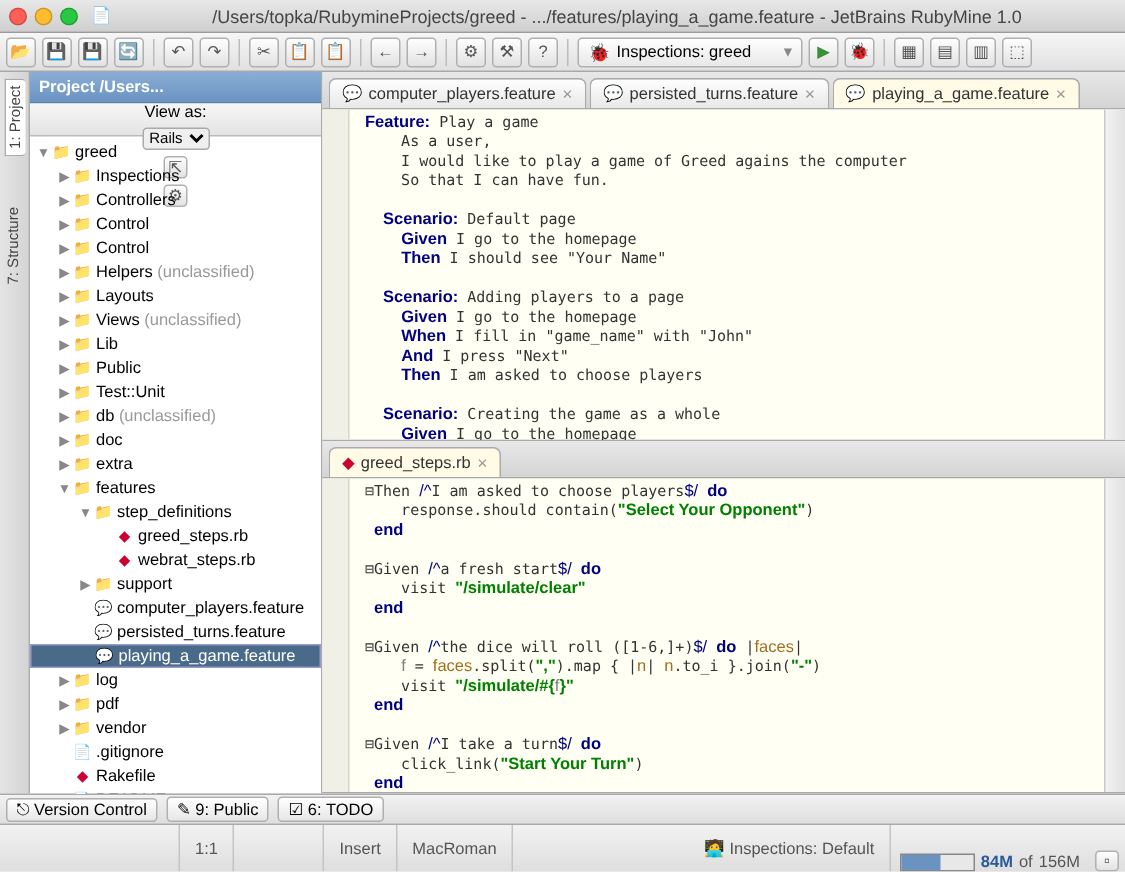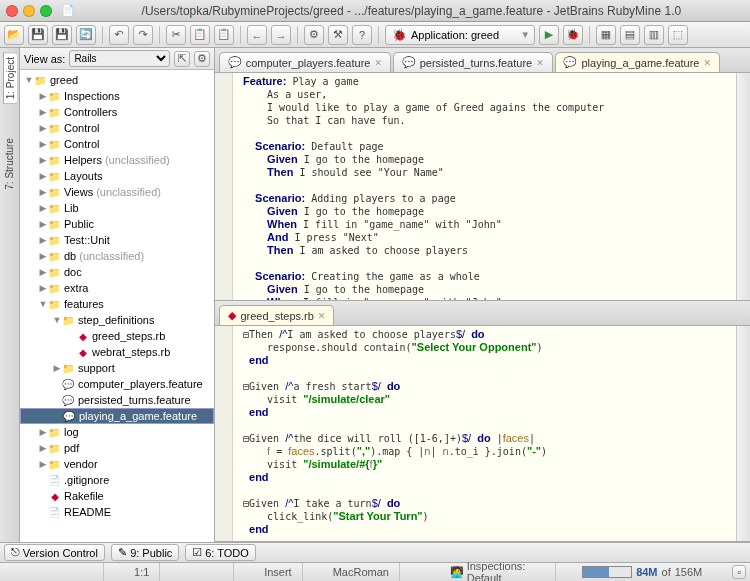--- a/index.html
+++ b/index.html
@@ -12,21 +12,21 @@
 .tb-btn { width: 20px; height: 20px; background: linear-gradient(#fefefe,#e2e2e2); border: 1px solid #b0b0b0; border-radius: 3px; display: flex; align-items: center; justify-content: center; color: #555; font-size: 11px; }
 .tb-sep { width: 1px; height: 18px; background: #bcbcbc; margin: 0 2px; }
 .runcfg { height: 20px; min-width: 150px; background: linear-gradient(#fff,#e8e8e8); border: 1px solid #b0b0b0; border-radius: 3px; display: flex; align-items: center; padding: 0 6px; gap: 4px; }
 .bug{color:#d08a00;font-size:12px}.play{color:#3a8f3a}.dbg{color:#3a8f3a}
 .main { flex: 1; display: flex; overflow: hidden; }
 .leftbar { width: 20px; background: linear-gradient(90deg,#e4e4e4,#d4d4d4); border-right: 1px solid #aaa; display: flex; flex-direction: column; align-items: center; padding-top: 4px; gap: 30px; }
 .leftbar .tab { writing-mode: vertical-lr; transform: rotate(180deg); font-size: 10px; color: #444; padding: 4px 1px; cursor: pointer; }
 .leftbar .tab.active { background: #fff; border: 1px solid #aaa; border-left: none; border-radius: 3px 0 0 3px; }
 .sidebar { width: 195px; background: #fff; border-right: 1px solid #aaa; display: flex; flex-direction: column; }
 .side-hdr { height: 21px; background: linear-gradient(#8aaed6,#6b93c2); color: #fff; padding: 0 6px; display: flex; align-items: center; font-size: 11px; font-weight: bold; border-bottom: 1px solid #5a7fa8; }
-.side-sub { height: 22px; background: linear-gradient(#f6f6f6,#e4e4e4); border-bottom: 1px solid #bbb; display: flex; align-items: center; padding: 0 4px; gap: 4px; }
+.side-sub { height: 22px; background: linear-gradient(#f6f6f6,#e4e4e4); border-bottom: 1px solid #bbb; display: flex; align-items: center; padding: 0 4px; gap: 4px; flex-direction: column; }
 .side-sub select { flex: 1; height: 17px; font-size: 10px; border: 1px solid #aaa; border-radius: 3px; }
 .tree { flex: 1; overflow: auto; padding: 2px 0; }
 .tree-item { display: flex; align-items: center; height: 16px; padding-left: 4px; cursor: pointer; white-space: nowrap; }
 .tree-item.sel { background: #4a6a8a; color: #fff; }
 .arrow { width: 10px; text-align: center; color: #888; font-size: 9px; }
 .arrow.open::before { content: "▼"; }
 .arrow.closed::before { content: "▶"; }
 .arrow.none { visibility: hidden; }
 .ico { width: 14px; text-align: center; margin-right: 2px; font-size: 10px; }
 .ico-folder{color:#c9a762}.ico-file{color:#888}.ico-ruby{color:#c03}.ico-green{color:#6a9a3a}
@@ -38,21 +38,21 @@
 .tab2.active { background: #fffbe6; }
 .tab2 .x { color: #999; font-size: 9px; cursor: pointer; }
 .editor { flex: 1; display: flex; background: #fffff4; overflow: hidden; position: relative; }
 .gutter { width: 18px; background: #f0f0e6; border-right: 1px solid #d8d8c8; }
 .code { flex: 1; padding: 2px 10px; font-family: Monaco, monospace; font-size: 10px; line-height: 13px; white-space: pre; overflow: auto; color: #333; }
 .kw{color:#000080;font-weight:bold}.str{color:#008000;font-weight:bold}.sym{color:#000080}.cmt{color:#808080}.arg{color:#a07020}.sel{background:#e0e8ff;border:1px solid #99c}
 .scrollv { width: 14px; background: linear-gradient(90deg,#f2f2f2,#e2e2e2); border-left: 1px solid #c8c8c8; }
 .minileft { width: 18px; background: linear-gradient(90deg,#e4e4e4,#d4d4d4); border-right: 1px solid #aaa; }
 .bottombar { height: 20px; background: linear-gradient(#f2f2f2,#dedede); border-top: 1px solid #aaa; display: flex; align-items: center; padding: 0 4px; gap: 6px; }
 .bb-btn { border: 1px solid #b0b0b0; border-radius: 3px; padding: 1px 6px; background: linear-gradient(#fff,#e6e6e6); font-size: 10px; display: flex; align-items: center; gap: 3px; }
-.status { height: 19px; background: linear-gradient(#f2f2f2,#dedede); border-top: 1px solid #aaa; display: flex; align-items: center; font-size: 10px; color: #555; gap: 20px; }
+.status { height: 32px; background: linear-gradient(#f2f2f2,#dedede); border-top: 1px solid #aaa; display: flex; align-items: flex-end; font-size: 10px; color: #555; }
 .status .cell { padding: 0 10px; border-right: 1px solid #c4c4c4; height: 100%; display: flex; align-items: center; }
 .status .spacer { flex: 1; }
 .mem { display: flex; align-items: center; gap: 4px; padding: 0 6px; }
 .membar { width: 50px; height: 12px; border: 1px solid #888; background: #e8e8e8; position: relative; }
 .membar .fill { position: absolute; left: 0; top: 0; bottom: 0; background: #6b93c2; }
 </style>
 </head>
 <body>
 
 <div class="titlebar">
@@ -78,40 +78,41 @@
   <div class="tb-sep"></div>
   <div class="tb-btn">←</div>
   <div class="tb-btn">→</div>
   <div class="tb-sep"></div>
   <div class="tb-btn">⚙</div>
   <div class="tb-btn">⚒</div>
   <div class="tb-btn">?</div>
   <div class="tb-sep"></div>
   <div class="runcfg">
     <span class="bug">🐞</span>
-    <span>Application: greed</span>
+    <span>Inspections: greed</span>
     <span style="margin-left:auto;color:#888">▾</span>
   </div>
   <div class="tb-btn play">▶</div>
   <div class="tb-btn dbg">🐞</div>
   <div class="tb-sep"></div>
   <div class="tb-btn">▦</div>
   <div class="tb-btn">▤</div>
   <div class="tb-btn">▥</div>
   <div class="tb-btn">⬚</div>
 </div>
 
 <div class="main">
 
   <div class="leftbar">
     <div class="tab active">1: Project</div>
     <div class="tab">7: Structure</div>
   </div>
 
   <div class="sidebar">
+    <div class="side-hdr">Project  /Users...</div>
     <div class="side-sub">
       <span>View as:</span>
       <select><option>Rails</option></select>
       <div class="tb-btn" style="width:16px;height:16px">⇱</div>
       <div class="tb-btn" style="width:16px;height:16px">⚙</div>
     </div>
     <div class="tree" id="tree">
         <div class="tree-item" style="padding-left: 4px;">
           <span class="arrow open"></span>
           <span class="ico ico-folder">📁</span>

